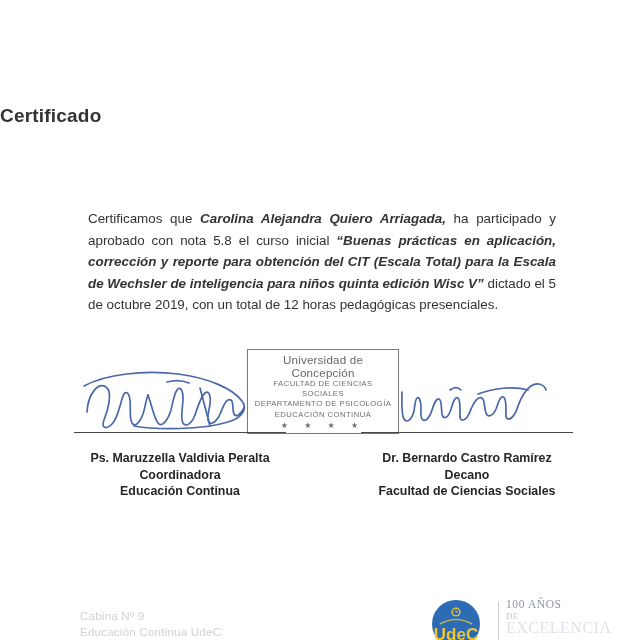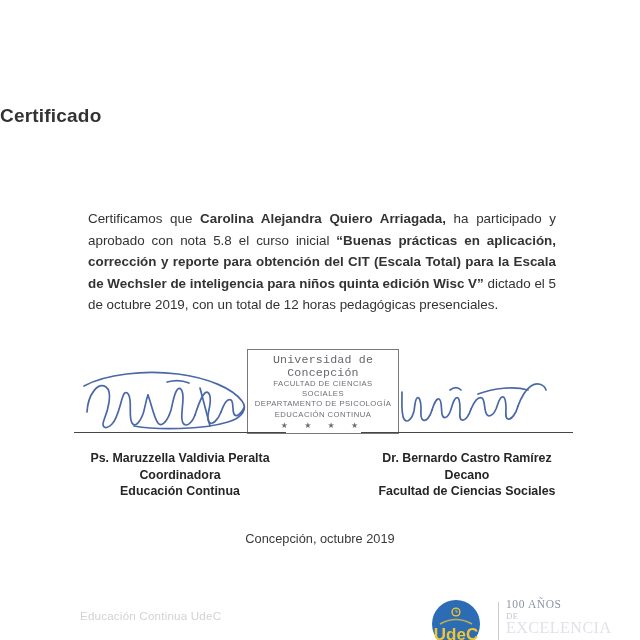--- a/index.html
+++ b/index.html
@@ -38,38 +38,39 @@
     top: 208px;
     left: 88px;
     width: 468px;
     font-size: 13.4px;
     line-height: 21.5px;
     text-align: justify;
     color: #333333;
   }
   #body-paragraph .em {
     font-weight: bold;
+    font-style: italic;
   }
 
   
   #stamp {
     position: absolute;
     left: 247px;
     top: 349px;
     width: 152px;
     box-sizing: border-box;
     border: 1.3px solid #6f6f72;
     padding: 3px 4px 2px 4px;
     text-align: center;
     color: #5d5d63;
     opacity: 0.93;
     background: transparent;
   }
   #stamp .stamp-line-1 {
-    font-family: Liberation Mono, monospace;
+    font-family: Liberation Sans, sans-serif;
     font-size: 11.6px;
     line-height: 13px;
     letter-spacing: 0.2px;
     color: #5a5a61;
   }
   #stamp .stamp-sm {
     font-family: "Liberation Sans", sans-serif;
     font-size: 7.7px;
     line-height: 10.2px;
     letter-spacing: 0.45px;
@@ -237,23 +238,23 @@
 
   <div id="sig-block-right" class="sig-block">
     <div class="sig-rule"></div>
     <div class="sig-names">
       <div>Dr.  Bernardo Castro Ramírez</div>
       <div>Decano</div>
       <div>Facultad de Ciencias Sociales</div>
     </div>
   </div>
 
-  <div id="place-date">Concepción, octubre 2019</div>
 
   <div id="footer-note">
+    <div>Cabina Nº 9</div>
     <div>Educación Continua UdeC</div>
   </div>
 
   <div id="footer-logo">
     <svg class="logo-mark" viewBox="0 0 66 46">
       <circle cx="30" cy="26" r="24" fill="#2b6cb5"></circle>
       <path d="M30 2 L36 9 L24 9 Z" fill="#2b6cb5"></path>
       <path d="M24 9 h12 v5 h-12 z" fill="#2b6cb5"></path>
       <circle cx="30" cy="14" r="4.6" fill="#f2c530"></circle>
       <circle cx="30" cy="14" r="3.2" fill="#2b6cb5"></circle>

